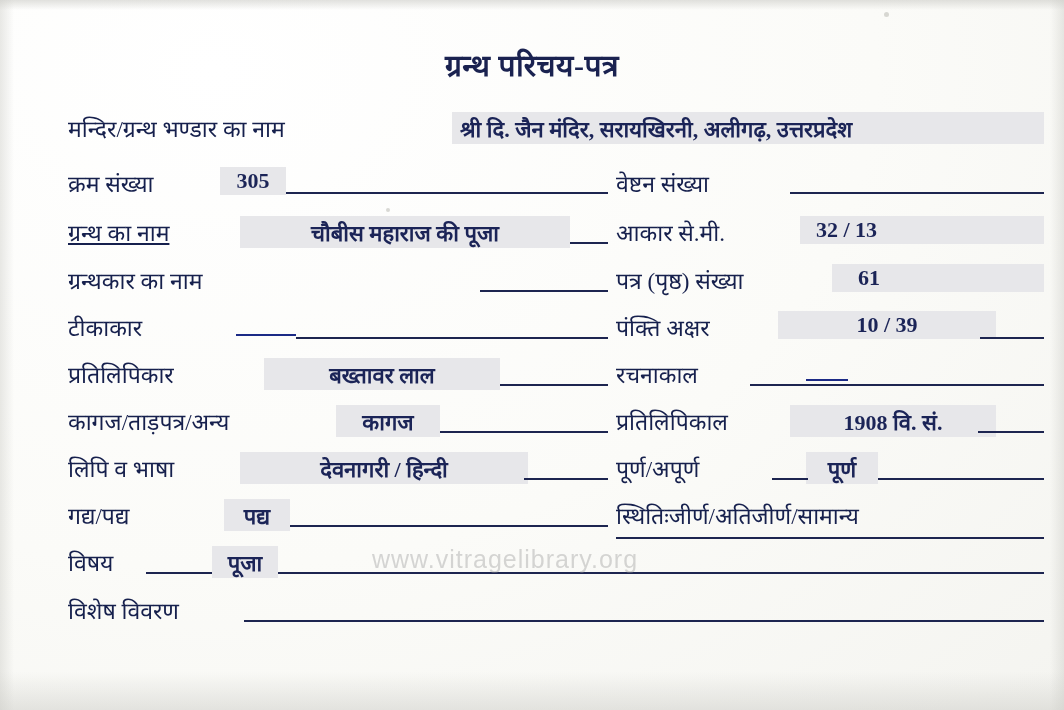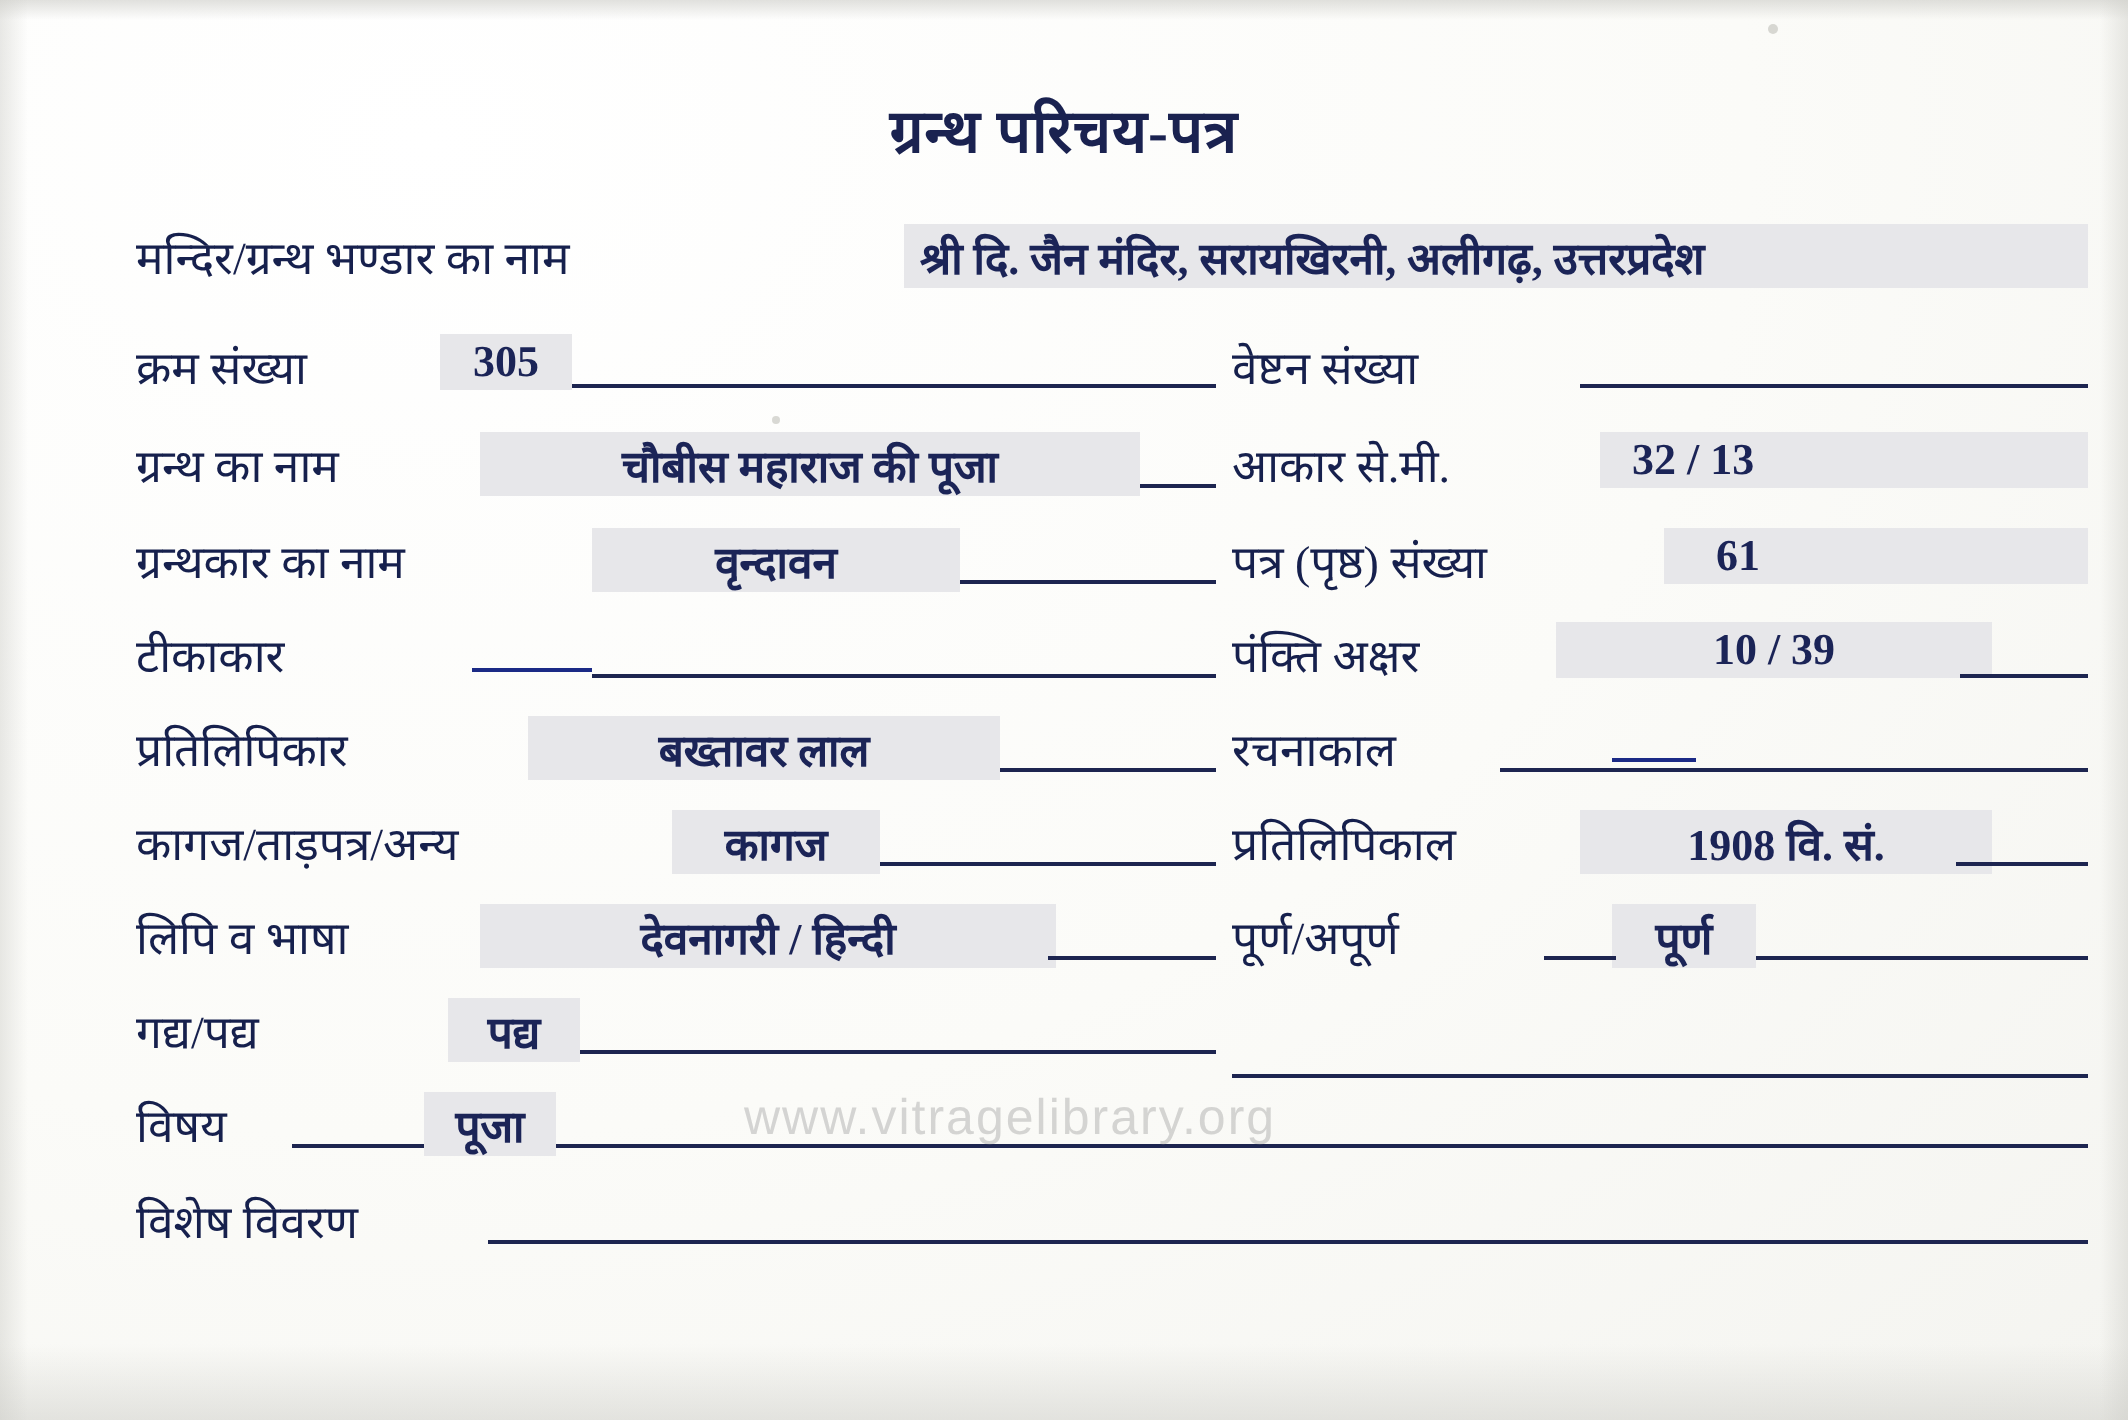--- a/index.html
+++ b/index.html
@@ -124,29 +124,28 @@
   <div class="lbl" style="left:68px; top:112px;">मन्दिर/ग्रन्थ भण्डार का नाम</div>
   <div class="val" style="left:452px; top:112px; width:592px;">श्री दि. जैन मंदिर, सरायखिरनी, अलीगढ़, उत्तरप्रदेश</div>
 
   <div class="lbl" style="left:68px; top:167px;">क्रम संख्या</div>
   <div class="val" style="left:220px; top:167px; width:66px; text-align:center;">305</div>
   <div class="rule" style="left:286px; top:192px; width:322px;"></div>
 
   <div class="lbl" style="left:616px; top:167px;">वेष्टन संख्या</div>
   <div class="rule" style="left:790px; top:192px; width:254px;"></div>
 
-  <div class="lbl" style="left:68px; top:216px;">ग्रन्थ का नाम</div>
+  <div class="lbl" style="left:68px; top:216px;text-decoration:underline;">ग्रन्थ का नाम</div>
   <div class="val" style="left:240px; top:216px; width:330px; text-align:center;">चौबीस महाराज की पूजा</div>
   <div class="rule" style="left:570px; top:242px; width:38px;"></div>
 
   <div class="lbl" style="left:616px; top:216px;">आकार से.मी.</div>
   <div class="val" style="left:800px; top:216px; width:244px; text-align:left; padding-left:16px;">32 / 13</div>
 
   <div class="lbl" style="left:68px; top:264px;">ग्रन्थकार का नाम</div>
-  <div class="val" style="left:296px; top:264px; width:184px; text-align:center;">वृन्दावन</div>
   <div class="rule" style="left:480px; top:290px; width:128px;"></div>
 
   <div class="lbl" style="left:616px; top:264px;">पत्र (पृष्ठ) संख्या</div>
   <div class="val" style="left:832px; top:264px; width:212px; text-align:left; padding-left:26px;">61</div>
 
   <div class="lbl" style="left:68px; top:311px;">टीकाकार</div>
   <div class="shortline" style="left:236px; top:334px; width:60px;"></div>
   <div class="rule" style="left:296px; top:337px; width:312px;"></div>
 
   <div class="lbl" style="left:616px; top:311px;">पंक्ति अक्षर</div>
@@ -175,20 +174,21 @@
 
   <div class="lbl" style="left:616px; top:452px;">पूर्ण/अपूर्ण</div>
   <div class="val" style="left:806px; top:452px; width:72px; text-align:center;">पूर्ण</div>
   <div class="rule" style="left:772px; top:478px; width:36px;"></div>
   <div class="rule" style="left:878px; top:478px; width:166px;"></div>
 
   <div class="lbl" style="left:68px; top:499px;">गद्य/पद्य</div>
   <div class="val" style="left:224px; top:499px; width:66px; text-align:center;">पद्य</div>
   <div class="rule" style="left:290px; top:525px; width:318px;"></div>
 
+  <div class="lbl" style="left:616px; top:499px;">स्थितिःजीर्ण/अतिजीर्ण/सामान्य</div>
   <div class="rule" style="left:616px; top:537px; width:428px;"></div>
 
   <div class="lbl" style="left:68px; top:546px;">विषय</div>
   <div class="val" style="left:212px; top:546px; width:66px; text-align:center;">पूजा</div>
   <div class="rule" style="left:146px; top:572px; width:66px;"></div>
   <div class="rule" style="left:278px; top:572px; width:766px;"></div>
 
   <div class="lbl" style="left:68px; top:594px;">विशेष विवरण</div>
   <div class="rule" style="left:244px; top:620px; width:800px;"></div>
 

